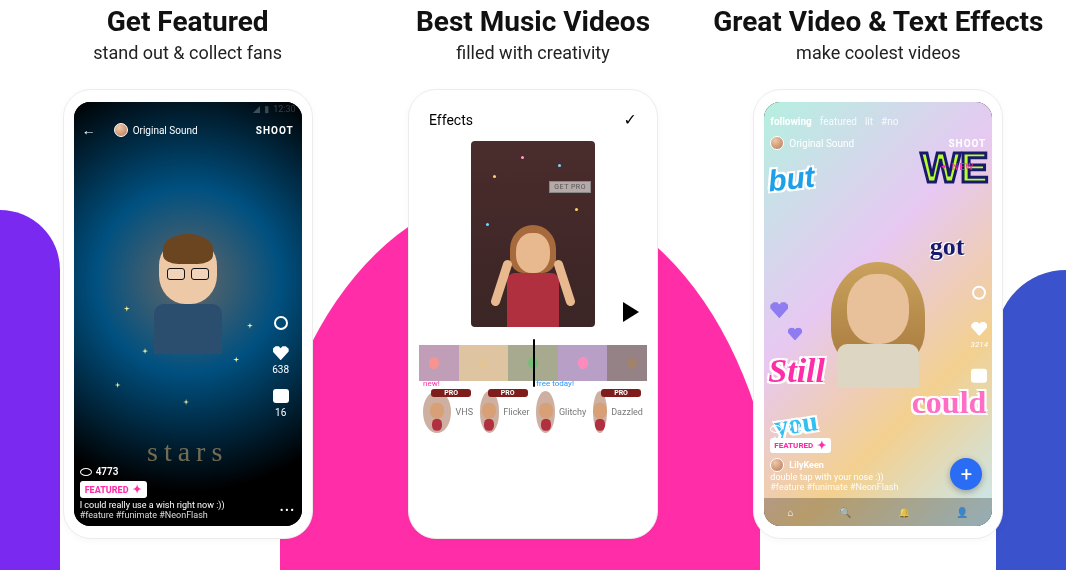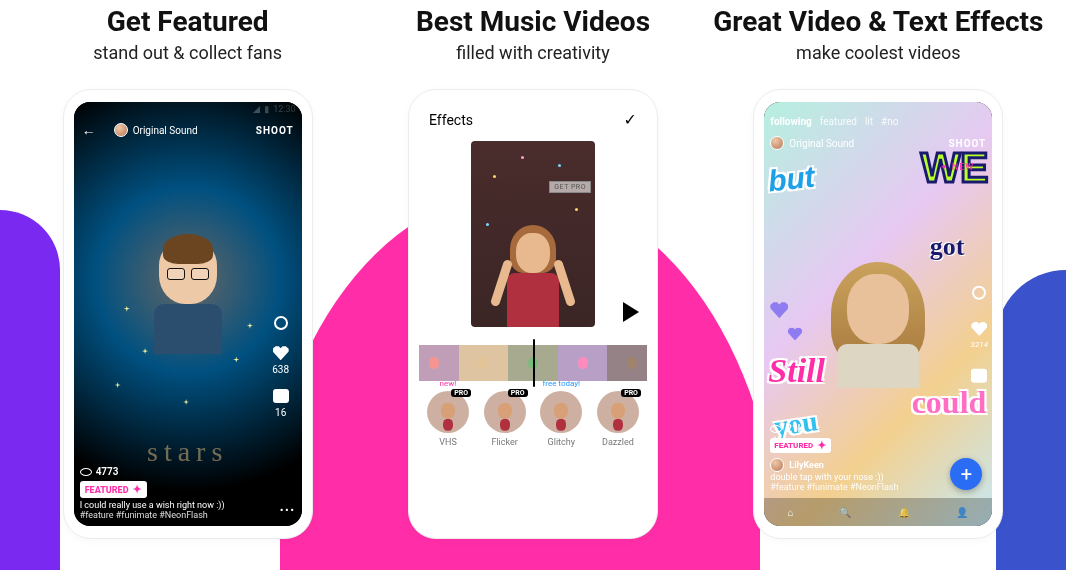--- a/index.html
+++ b/index.html
@@ -228,35 +228,35 @@
   .seg.t4{ filter:hue-rotate(300deg) saturate(1.4);}
   .seg.t5{ filter:grayscale(0.3) brightness(0.8);}
   .playhead {
     position:absolute; width:2px; background:#000; height:48px; left:50%; top:-6px; border-radius:2px;
   }
 
   .effects-row {
     display:flex; justify-content:space-between; padding:10px 4px 0 4px;
   }
   .eff {
-    display:flex; flex-direction:column; align-items:center; gap:4px;
+    display:flex; flex-direction:row; align-items:center; gap:4px;
     position:relative; width:50px;
   }
   .eff .thumb {
     width:42px; height:42px; border-radius:50%; background:#cdb0a2;
     position:relative; overflow:hidden;
   }
   .eff .thumb::after{
     content:''; position:absolute; left:50%; top:50%; transform:translate(-50%,-58%);
     width:14px; height:16px; border-radius:45%; background:#d8a076;
     box-shadow: 0 14px 0 -2px #b13040;
   }
   .eff .corner {
     position:absolute; top:-2px; right:2px; font-size:7px; font-weight:700;
-    background:#000000; color:#fff; border-radius:3px; padding:0 3px;
+    background:#7f1d1d; color:#fff; border-radius:3px; padding:0 13px;
   }
   .eff .top-label { font-size:8px; color:#ff2ea8; position:absolute; top:-12px; }
   .eff .top-label.blue { color:#2697ff; }
   .eff-name { font-size:9px; color:#777; }
 
   
   .s3-bg {
     position:absolute; inset:0;
     background: linear-gradient(135deg, #b5f0e0, #e7c8f2 40%, #f3d08f 70%, #c7e8f3);
   }

